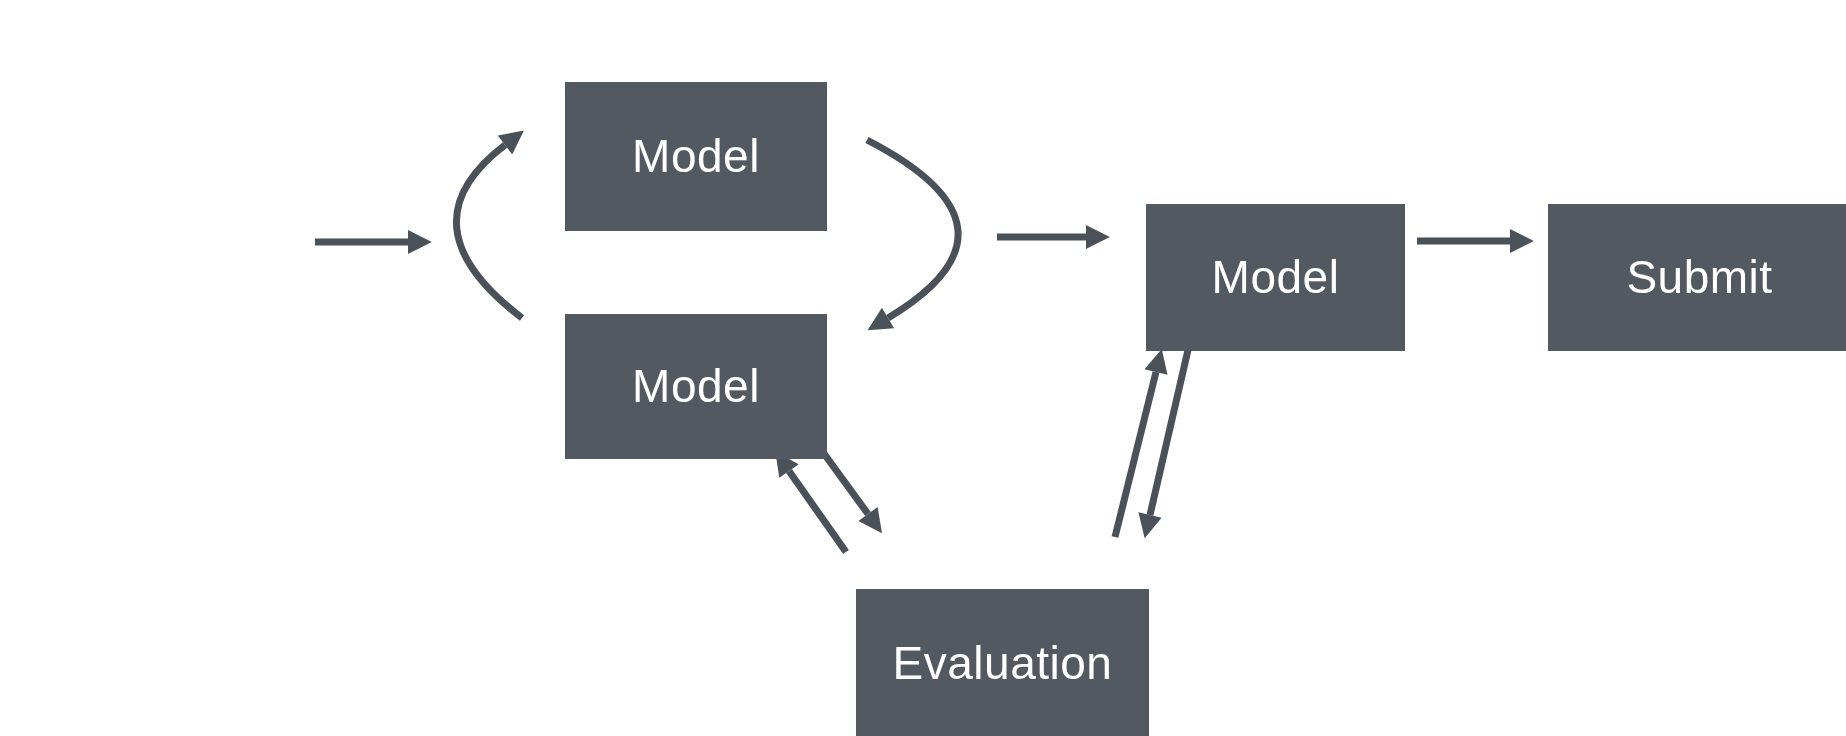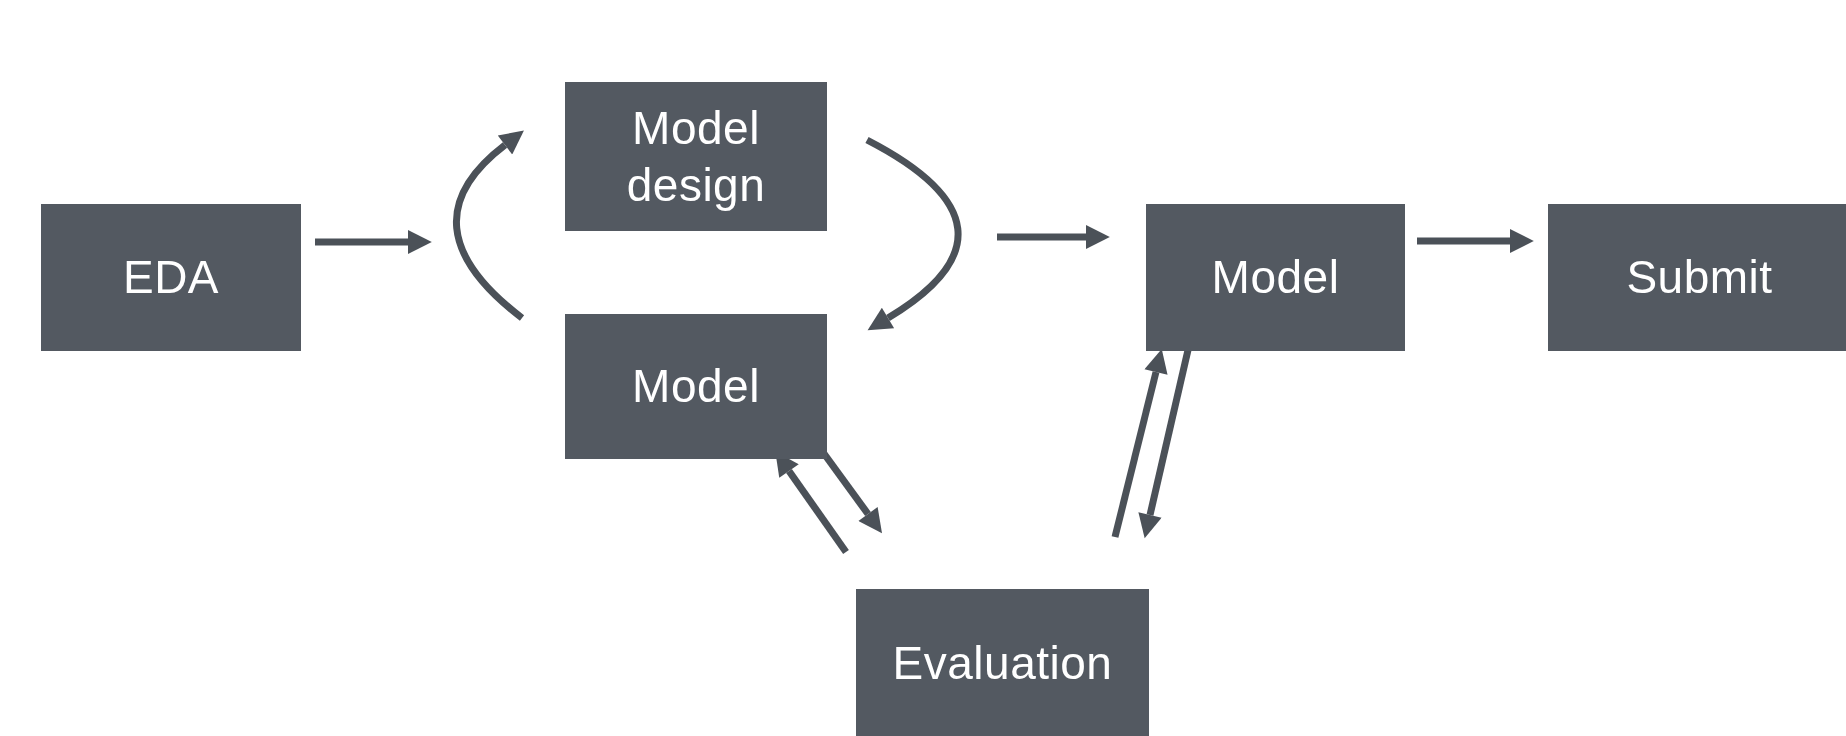--- a/index.html
+++ b/index.html
@@ -75,27 +75,23 @@
 
     <path class="edge" d="M809,433 L868,514" marker-end="url(#ah)"></path>
 
     <path class="edge" d="M846,552 L789,471" marker-end="url(#ah)"></path>
 
     <path class="edge" d="M1115,537 L1156,372" marker-end="url(#ah)"></path>
 
     <path class="edge" d="M1188,350 L1150,515" marker-end="url(#ah)"></path>
   </svg>
 
-  <div class="node" id="node-eda">
-    <span>EDA</span>
-  </div>
 
   <div class="node" id="node-model-design">
     <span>Model</span>
-    <span>design</span>
   </div>
 
   <div class="node" id="node-model-validation">
     <span>Model</span>
   </div>
 
   <div class="node" id="node-model-testing">
     <span>Model</span>
   </div>
 

